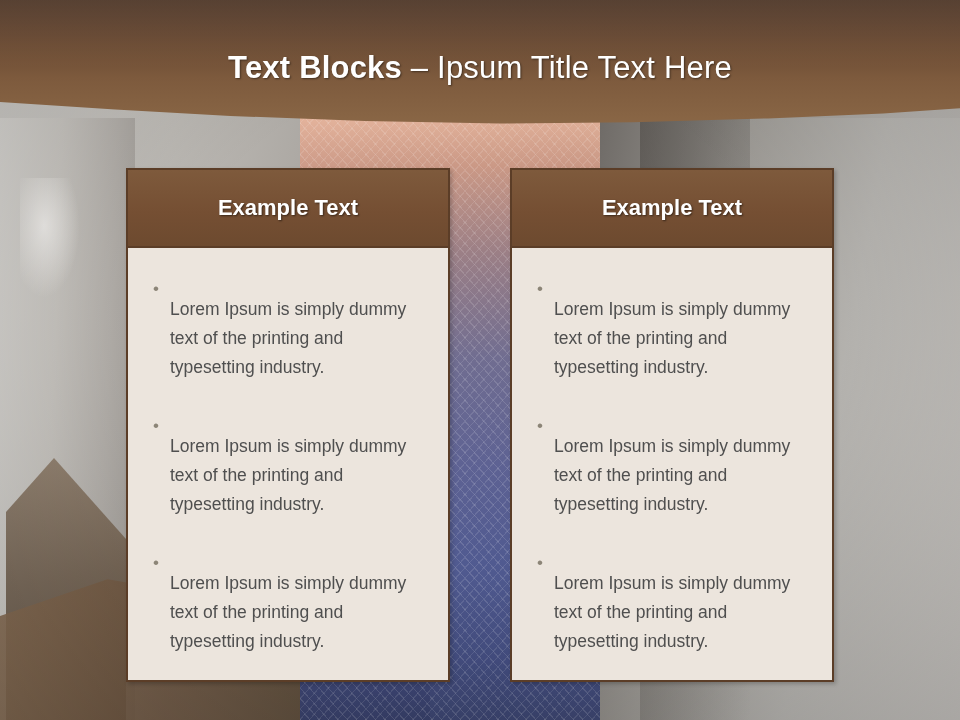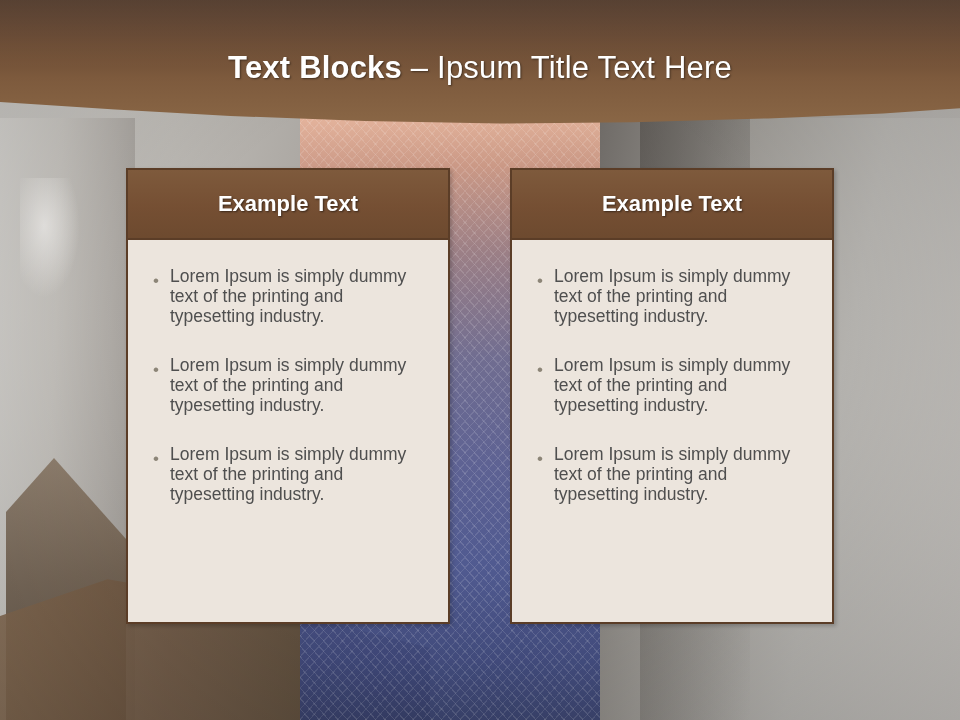--- a/index.html
+++ b/index.html
@@ -131,21 +131,21 @@
     display: flex;
     gap: 60px;
   }
   .card {
     width: 324px;
     border: 2px solid #5b3d27;
     background: #ece5dd;
     box-shadow: 2px 2px 4px rgba(0,0,0,.22);
   }
   .card-header {
-    height: 70px;
+    height: 78px;
     background: linear-gradient(180deg, #7e5a3c 0%, #754f33 55%, #6d4a2f 100%);
     border-bottom: 2px solid #5b3d27;
     display: flex;
     align-items: center;
     justify-content: center;
   }
   .card-header-text {
     font-size: 22px;
     font-weight: bold;
     color: #ffffff;
@@ -164,22 +164,23 @@
   .bullet-dot {
     flex: 0 0 28px;
     color: #8c8577;
     font-size: 17px;
     line-height: 29px;
     text-align: center;
   }
   .bullet-text {
     color: #4f4f4f;
     font-size: 17.5px;
-    line-height: 20px;
+    line-height: 29px;
     max-width: 265px;
+    margin-top: 21px;
   }
 </style>
 </head>
 <body>
 
 <div id="slide">
 
   <div class="bg-base"></div>
   <div class="bg-left-bark"></div>
   <div class="bg-wood-bottom"></div>

